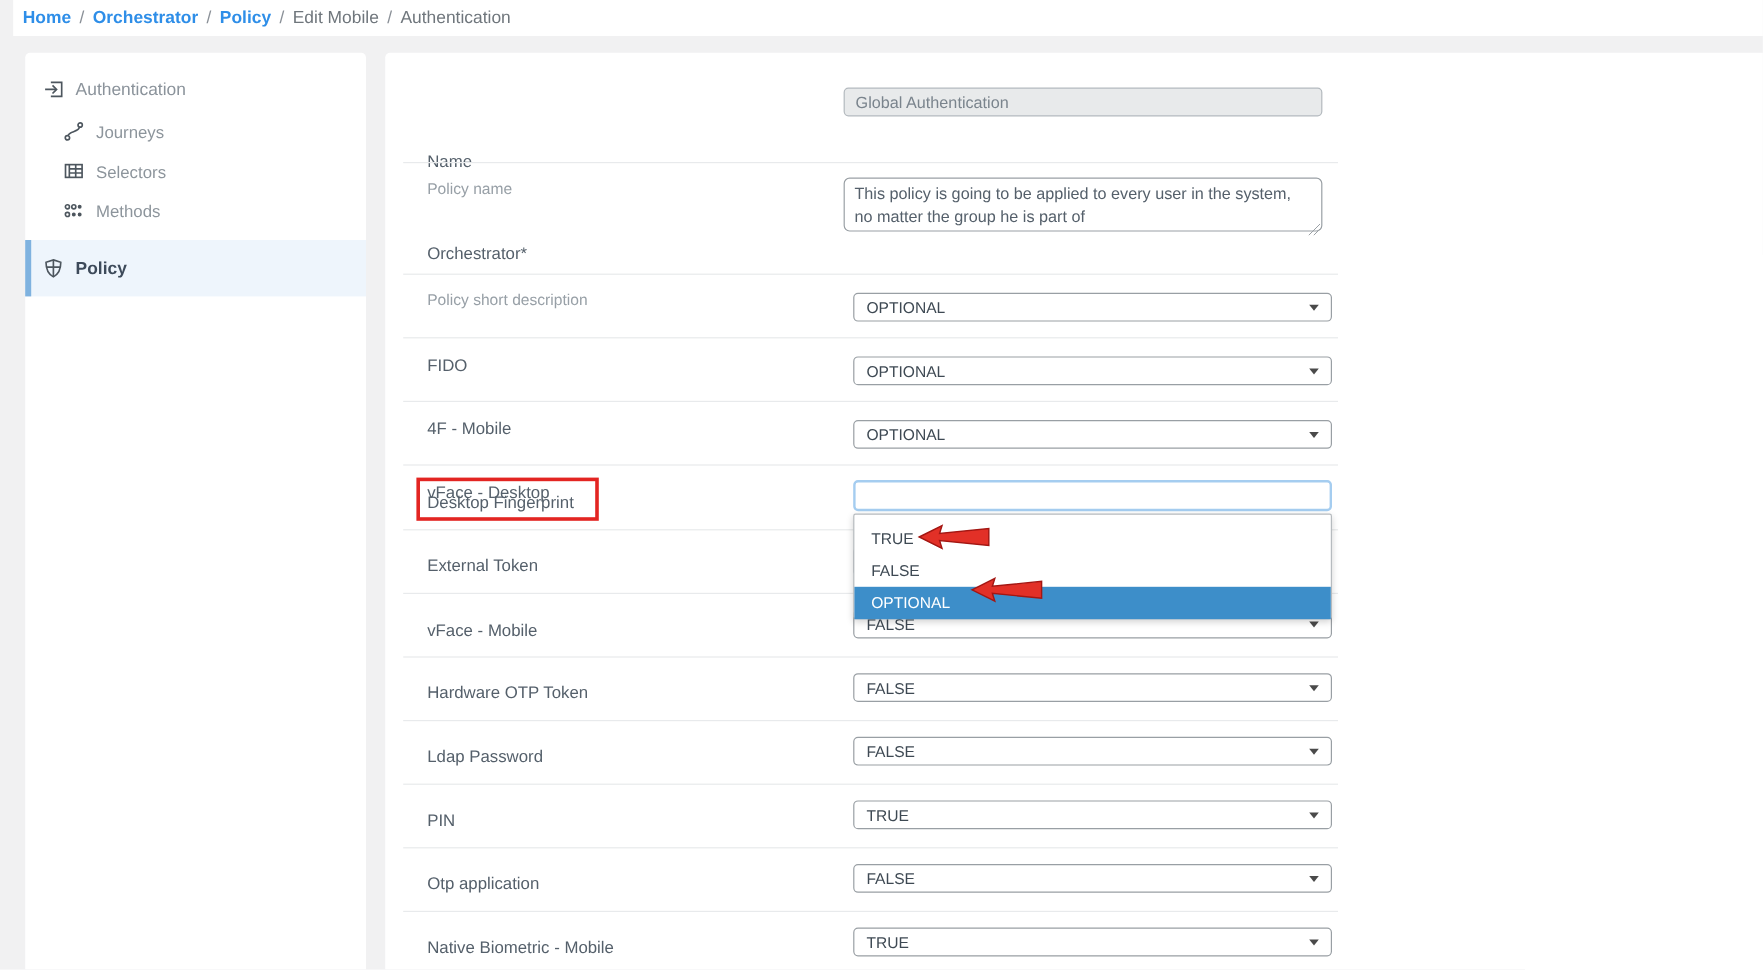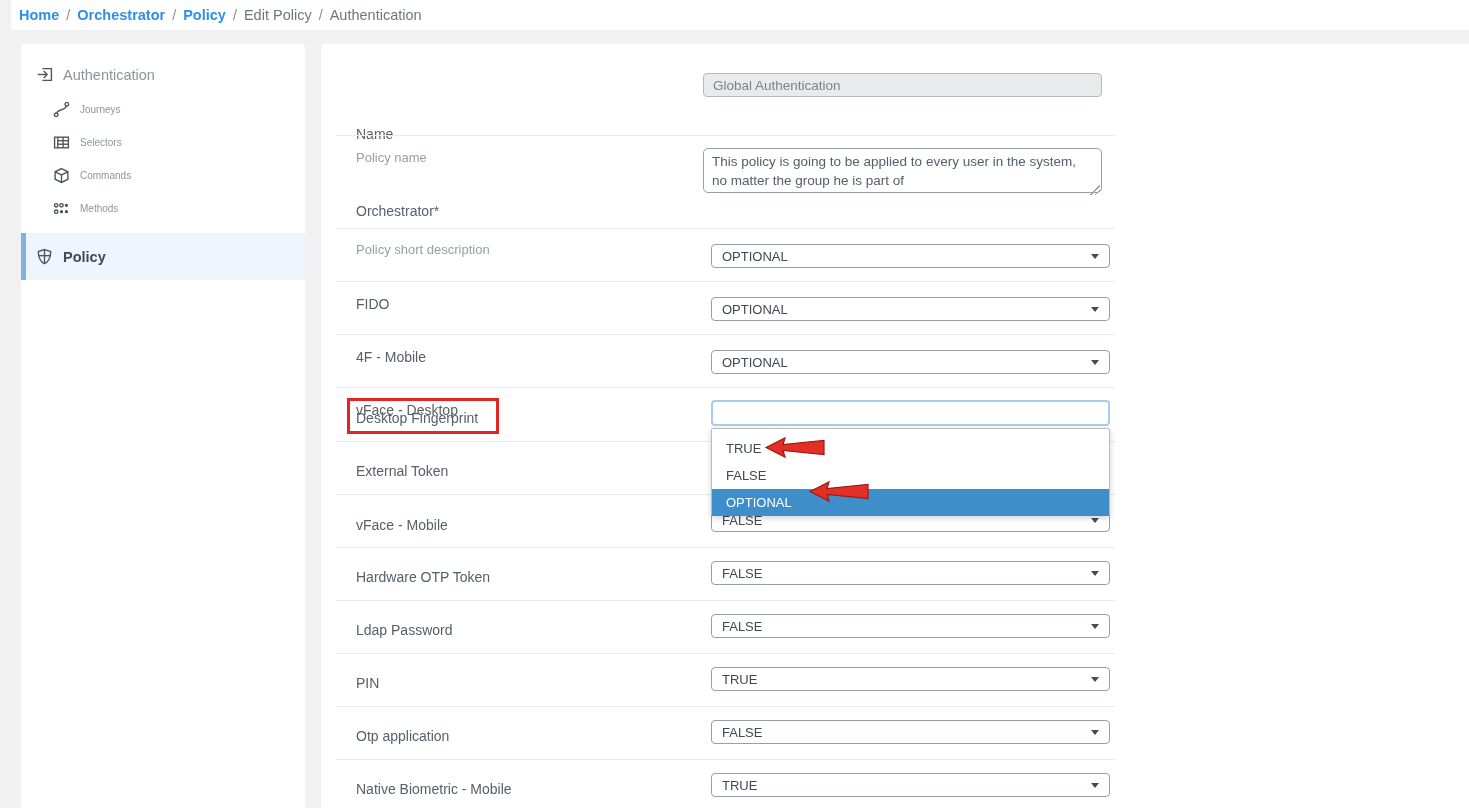--- a/index.html
+++ b/index.html
@@ -25,21 +25,21 @@
   .sidebar {
     position:absolute; left:10px; top:44px; width:284px; height:764px;
     background:#ffffff; border-radius:4px 4px 0 0;
   }
   .side-section {
     display:flex; align-items:center; gap:10px;
     padding:22px 0 10px 15px; color:#8b939b; font-size:14.5px;
   }
   .side-item {
     display:flex; align-items:center; gap:10px;
-    padding:8px 0 8px 32px; color:#8d959c; font-size:10px; cursor:pointer;
+    padding:8px 0 8px 32px; color:#8d959c; font-size:14px; cursor:pointer;
   }
   .side-item .icn, .side-section .icn, .side-selected .icn {
     width:17px; height:17px; flex:0 0 17px; display:inline-block;
   }
   .icn svg { width:100%; height:100%; stroke:#4d565e; fill:none; stroke-width:1.3; }
   .side-selected {
     margin-top:8px; display:flex; align-items:center; gap:10px;
     height:47px; padding-left:10px;
     background:#eef5fc; border-left:5px solid #7fb2df;
     color:#3d4a5a; font-size:14.5px; font-weight:bold; cursor:pointer;
@@ -114,21 +114,21 @@
 
 <div id="stage">
 
   <div class="topbar">
     <span class="crumb-link">Home</span>
     <span class="crumb-sep">/</span>
     <span class="crumb-link">Orchestrator</span>
     <span class="crumb-sep">/</span>
     <span class="crumb-link">Policy</span>
     <span class="crumb-sep">/</span>
-    <span class="crumb-current">Edit Policy</span>
+    <span class="crumb-current">Edit Mobile</span>
     <span class="crumb-sep">/</span>
     <span class="crumb-current">Authentication</span>
   </div>
 
   <div class="sidebar">
     <div class="side-section">
       <span class="icn">
         <svg viewBox="0 0 16 16">
             <path d="M6 2.5h8.5v11H6"></path>
             <path d="M1.5 8h8.5"></path>
@@ -152,29 +152,20 @@
       <span class="icn">
         <svg viewBox="0 0 16 16">
             <rect x="1.5" y="3" width="13" height="10"></rect>
             <line x1="4.5" y1="3" x2="4.5" y2="13"></line>
             <line x1="4.5" y1="6.3" x2="14.5" y2="6.3"></line>
             <line x1="4.5" y1="9.6" x2="14.5" y2="9.6"></line>
             <line x1="9.5" y1="3" x2="9.5" y2="13"></line>
           </svg>
       </span>
       <span>Selectors</span>
-    </div>
-    <div class="side-item">
-      <span class="icn">
-        <svg viewBox="0 0 16 16">
-            <path d="M8 1.5 14 4.5 V11.5 L8 14.5 2 11.5 V4.5 Z"></path>
-            <path d="M2 4.5 8 7.5 14 4.5 M8 7.5 V14.5"></path>
-          </svg>
-      </span>
-      <span>Commands</span>
     </div>
     <div class="side-item">
       <span class="icn">
         <svg viewBox="0 0 16 16">
             <circle cx="3" cy="5" r="1.6"></circle>
             <circle cx="8" cy="5" r="1.6"></circle>
             <circle cx="12.6" cy="5" r="0.9" fill="#4d565e"></circle>
             <circle cx="3" cy="11" r="1.6"></circle>
             <circle cx="8" cy="11" r="0.9" fill="#4d565e"></circle>
             <circle cx="12.6" cy="11" r="0.9" fill="#4d565e"></circle>

